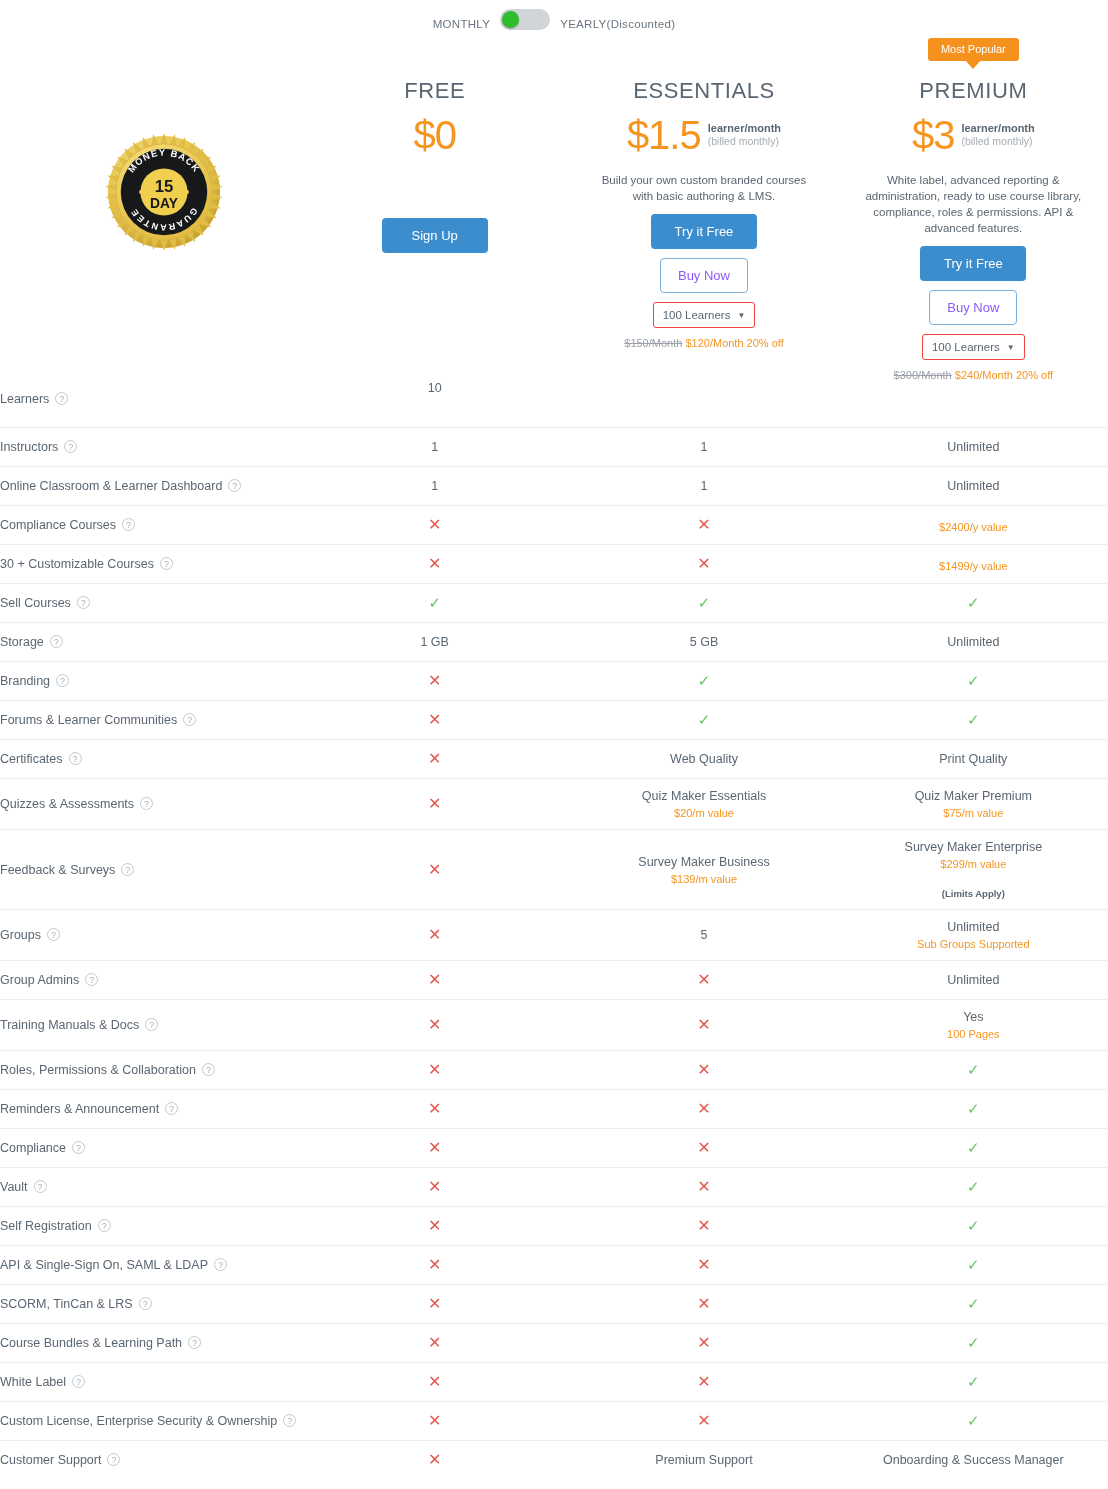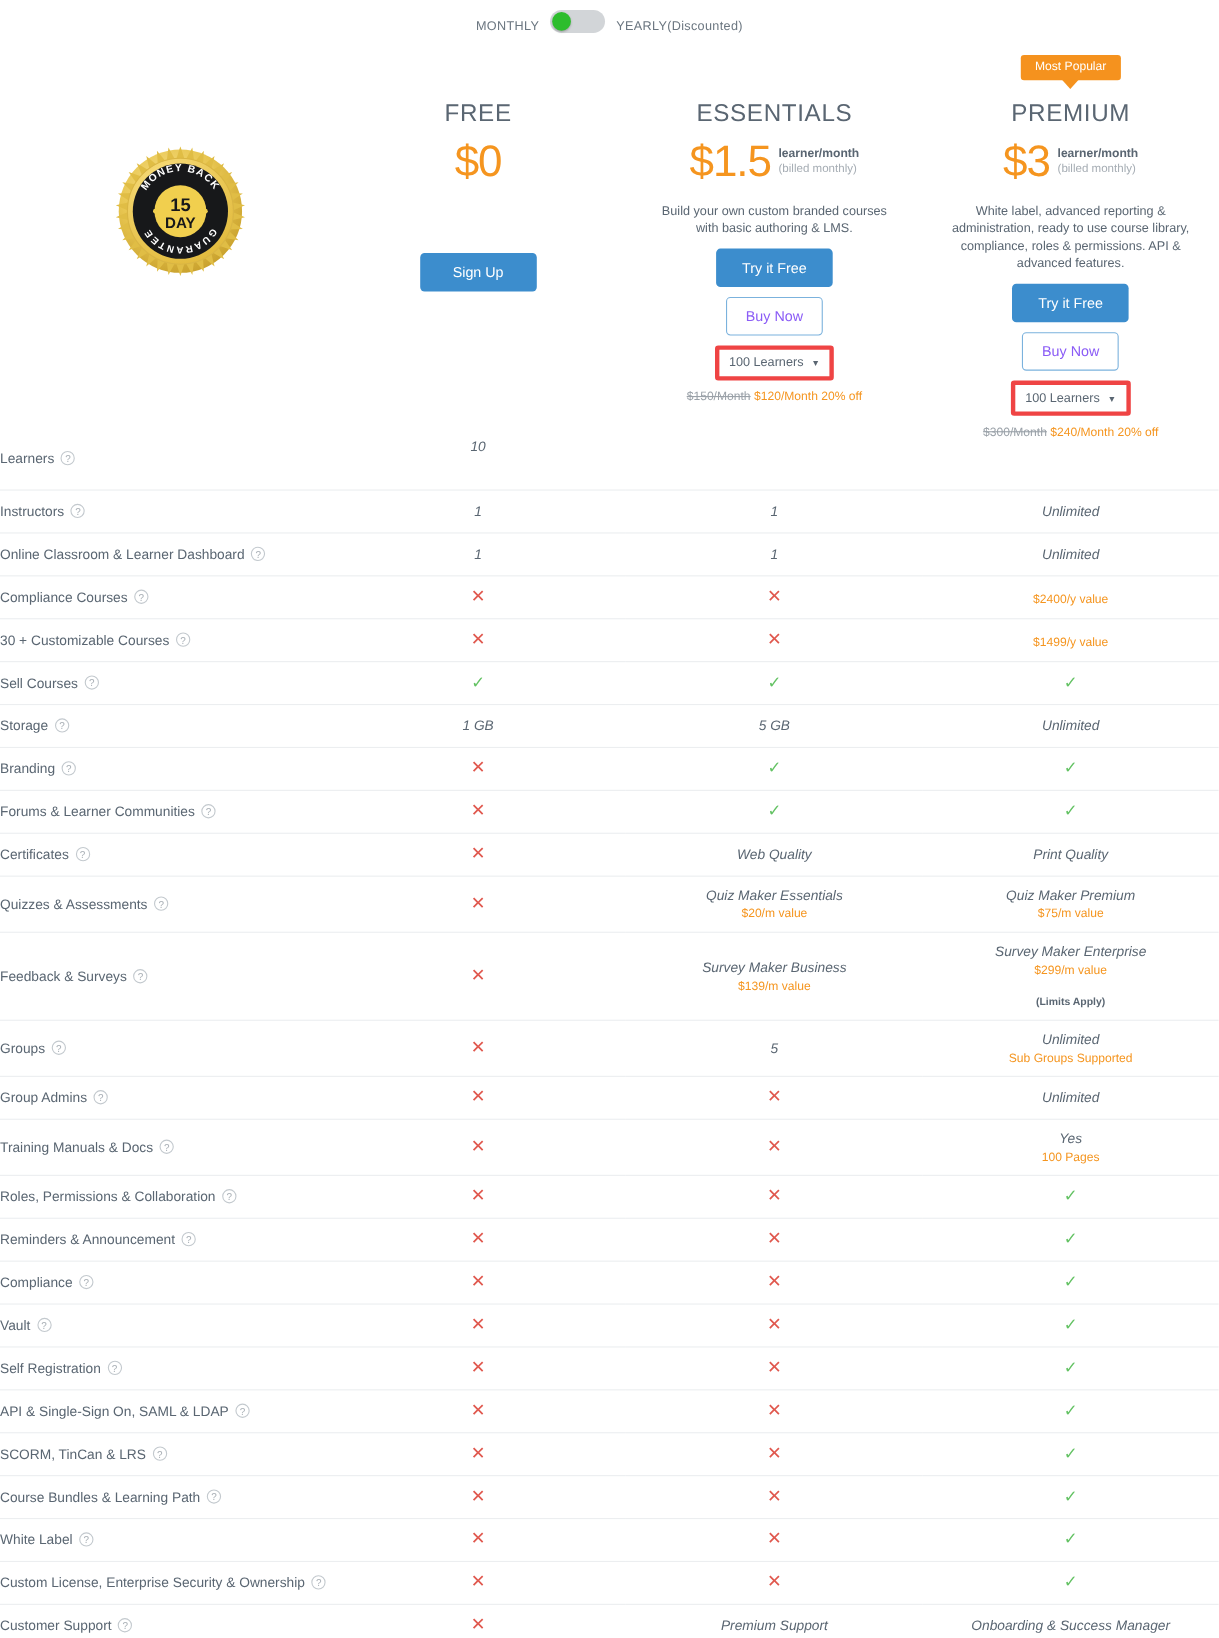--- a/index.html
+++ b/index.html
@@ -37,21 +37,21 @@
     grid-template-columns: 300px 1fr 1fr 1fr;
     align-items: start;
   }
   .badge-cell { position: relative; height: 300px; }
   .seal {
     position: absolute; left: 105px; top: 103px;
     width: 118px; height: 118px;
   }
   .plan-col { text-align: center; position: relative; padding-top: 8px; }
 
-  .popular-wrap { height: 28px; position: relative; margin-top: 12px; }
+  .popular-wrap { height: 28px; position: relative; }
   .popular {
     display: inline-block;
     background: #f5921e; color: #fff;
     font-size: 11px; font-weight: 400;
     padding: 5px 13px 6px; border-radius: 3px;
     position: relative;
   }
   .popular:after {
     content: ""; position: absolute;
     left: 50%; margin-left: -8px; bottom: -8px;
@@ -94,21 +94,21 @@
   }
   .btn-outline {
     background: #fff; color: #8b5cf6; border: 1px solid #7bb2dd;
     padding: 9px 0; width: 88px;
   }
   .btn-area { margin-top: 10px; }
   .btn-area .stack { margin-top: 9px; }
 
   .select-box {
     display: inline-flex; align-items: center; justify-content: center;
-    border: 4px solid #ef4444; border-radius: 3px; background: #fff;
+    border: 1px solid #ef4444; border-radius: 3px; background: #fff;
     font-size: 11.5px; color: #5a6672;
     padding: 6px 9px; cursor: pointer; gap: 7px;
   }
   .select-box .caret { font-size: 8px; color: #5a6672; }
   .price-note { font-size: 11px; margin-top: 9px; }
   .price-note .old { color: #9aa1a8; text-decoration: line-through; }
   .price-note .new { color: #f5951f; }
 
   
   table.features {
@@ -132,21 +132,21 @@
   .help {
     display: inline-block; width: 13px; height: 13px; line-height: 12px;
     border: 1px solid #c3c9ce; border-radius: 50%;
     font-size: 9px; color: #a8afb5; text-align: center;
     margin-left: 6px; vertical-align: 1px; cursor: pointer;
   }
   .mark-x { color: #e0584e; font-size: 16px; line-height: 16px; }
   .mark-c { color: #63c263; font-size: 15px; line-height: 16px; }
   .sub { display: block; font-size: 11px; color: #f5951f; margin-top: 4px; }
   .sub-dark { display: block; font-size: 9.5px; color: #5a6672; font-weight: bold; margin-top: 18px; }
-  .val-main { display: block; font-style: italic; }
+  .val-main { display: block; }
 
   
   tr.row-learners td { padding-top: 0; border-top: none; }
 
   
   .seal .star { width: 118px; height: 118px; display: block; }
 </style>
 </head>
 <body>
 

